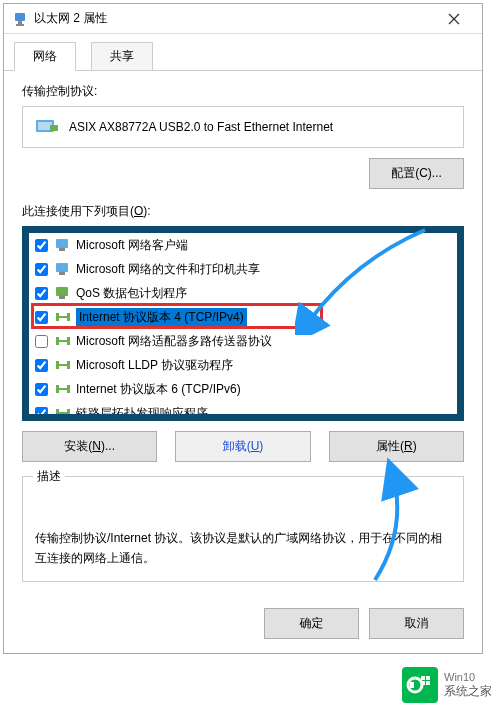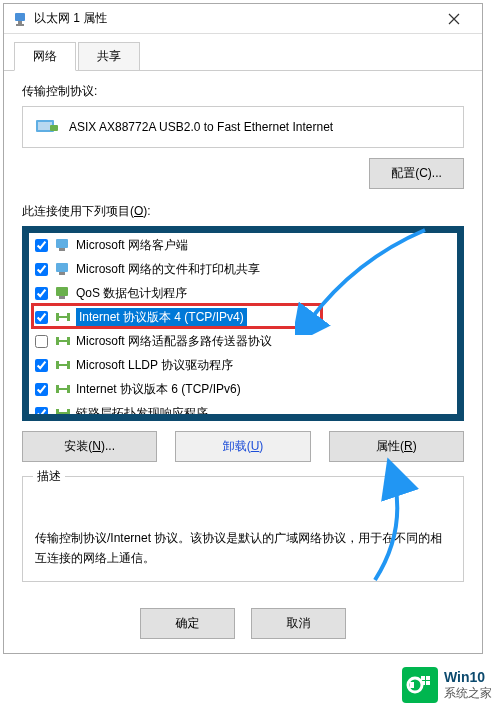--- a/index.html
+++ b/index.html
@@ -6,21 +6,21 @@
     body { width: 500px; height: 711px; background: #fff; position: relative; overflow: hidden; }
     
     .dialog { width: 480px; border: 1px solid #aaa; background: #fff; margin: 3px; }
     
     .titlebar { height: 30px; display: flex; align-items: center; padding: 0 8px; border-bottom: 1px solid #ddd; }
     .titlebar-icon { width: 16px; height: 16px; margin-right: 6px; }
     .titlebar-text { flex: 1; font-size: 12px; }
     .titlebar-close { width: 40px; height: 28px; display: flex; align-items: center; justify-content: center; cursor: pointer; }
     
     .tabs { display: flex; padding: 8px 10px 0 10px; border-bottom: 1px solid #ccc; }
-    .tab { padding: 5px 18px; border: 1px solid #ccc; border-bottom: none; background: #fff; margin-right: 2px; cursor: pointer; font-size: 12px; position: relative; }
+    .tab { padding: 5px 18px; border: 1px solid #ccc; border-bottom: none; background: #fff; margin-right: 15px; cursor: pointer; font-size: 12px; position: relative; }
     .tab.active { background: #fff; border-bottom: 1px solid #fff; margin-bottom: -1px; }
     .tab.inactive { background: #f5f5f5; }
     
     .content { padding: 12px 18px; }
     
     .section-label { font-size: 12px; margin-bottom: 6px; }
     
     .adapter-box { border: 1px solid #ccc; padding: 10px 12px; display: flex; align-items: center; margin-bottom: 10px; }
     .adapter-icon { width: 24px; height: 20px; margin-right: 10px; }
     .adapter-text { font-size: 12px; }
@@ -29,56 +29,56 @@
     
     .btn { padding: 6px 20px; border: 1px solid #adadad; background: #e1e1e1; cursor: pointer; font-size: 12px; min-width: 95px; text-align: center; }
     .btn.disabled { color: #1d4ed8; background: #f0f0f0; cursor: default; }
     
     .listbox { border: 7px solid #0c4a6e; height: 195px; overflow-y: scroll; margin-bottom: 10px; background: #fff; position: relative; }
     .list-item { display: flex; align-items: center; padding: 2px 6px; height: 24px; cursor: pointer; }
     .list-item.selected { background: #fff; }
     .list-checkbox { width: 13px; height: 13px; margin-right: 6px; }
     .list-icon { width: 18px; height: 16px; margin-right: 4px; display: flex; align-items: center; justify-content: center; }
     .list-label { font-size: 12px; white-space: nowrap; }
-    .list-label.highlighted { background: #0078d7; color: #ffffff; padding: 1px 3px; }
+    .list-label.highlighted { background: #0078d7; color: #000000; padding: 1px 3px; }
     
     .red-box { position: absolute; border: 3px solid #e03030; pointer-events: none; }
     
     .btn-row { display: flex; gap: 18px; margin-bottom: 14px; }
     .btn-row .btn { flex: 1; }
     
     .desc-group { border: 1px solid #ccc; padding: 12px; position: relative; margin-top: 10px; }
     .desc-legend { position: absolute; top: -9px; left: 10px; background: #fff; padding: 0 4px; font-size: 12px; }
     .desc-text { font-size: 12px; line-height: 1.7; margin-top: 39px; }
     
-    .footer { display: flex; justify-content: center; gap: 16px; padding: 14px 18px; }
+    .footer { display: flex; justify-content: flex-end; gap: 10px; padding: 14px 18px; }
     
     .arrow-svg { position: absolute; pointer-events: none; }
     
     .watermark { position: absolute; bottom: 8px; right: 8px; display: flex; align-items: center; gap: 6px; }
     .wm-logo { width: 36px; height: 36px; background: #00b64f; border-radius: 4px; display: flex; align-items: center; justify-content: center; }
     .wm-text { color: #555; font-size: 12px; line-height: 1.3; }
-    .wm-text .line1 { font-size: 14px; font-weight: bold; color: #0c4a6e; }
+    .wm-text .line1 { font-size: 11px; font-weight: normal; color: #737373; }
     
     .underline-key { text-decoration: underline; }
   </style>
 </head>
 <body>
 
 <div class="dialog">
 
   <div class="titlebar">
     <span class="titlebar-icon">
       <svg width="16" height="16" viewBox="0 0 16 16">
         <rect x="3" y="2" width="10" height="8" fill="#4a90d9" rx="1"></rect>
         <rect x="6" y="10" width="4" height="3" fill="#888"></rect>
         <rect x="4" y="13" width="8" height="2" fill="#888"></rect>
       </svg>
     </span>
-    <span class="titlebar-text">以太网 1 属性</span>
+    <span class="titlebar-text">以太网 2 属性</span>
     <div class="titlebar-close">
       <svg width="12" height="12" viewBox="0 0 12 12">
           <path d="M1 1 L11 11 M11 1 L1 11" stroke="#333" stroke-width="1.2"></path>
         </svg>
     </div>
   </div>
 
   <div class="tabs">
     <div class="tab active">网络</div>
     <div class="tab inactive">共享</div>

